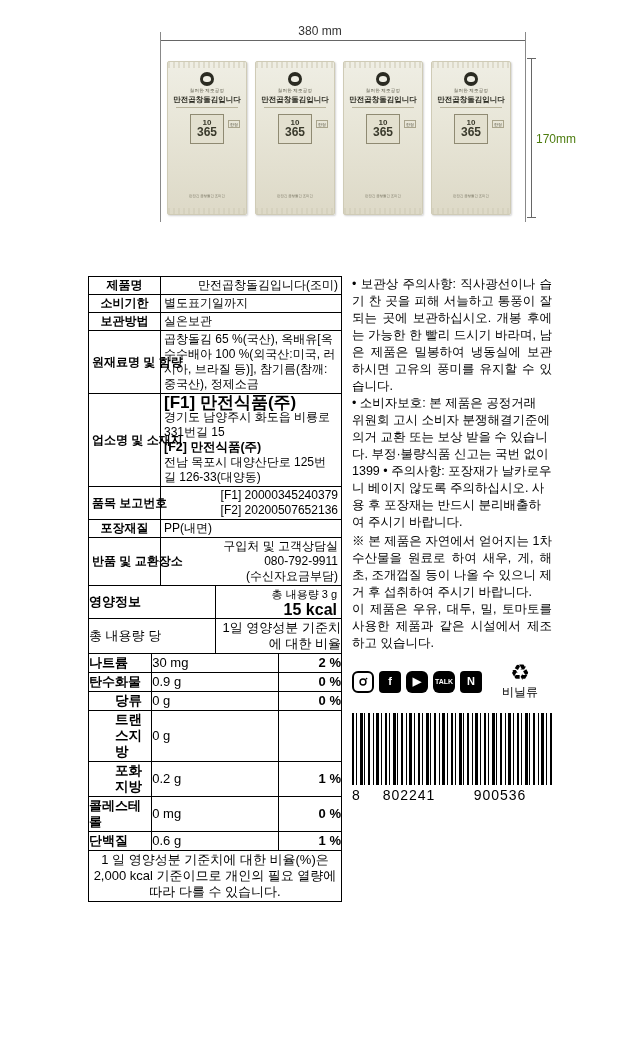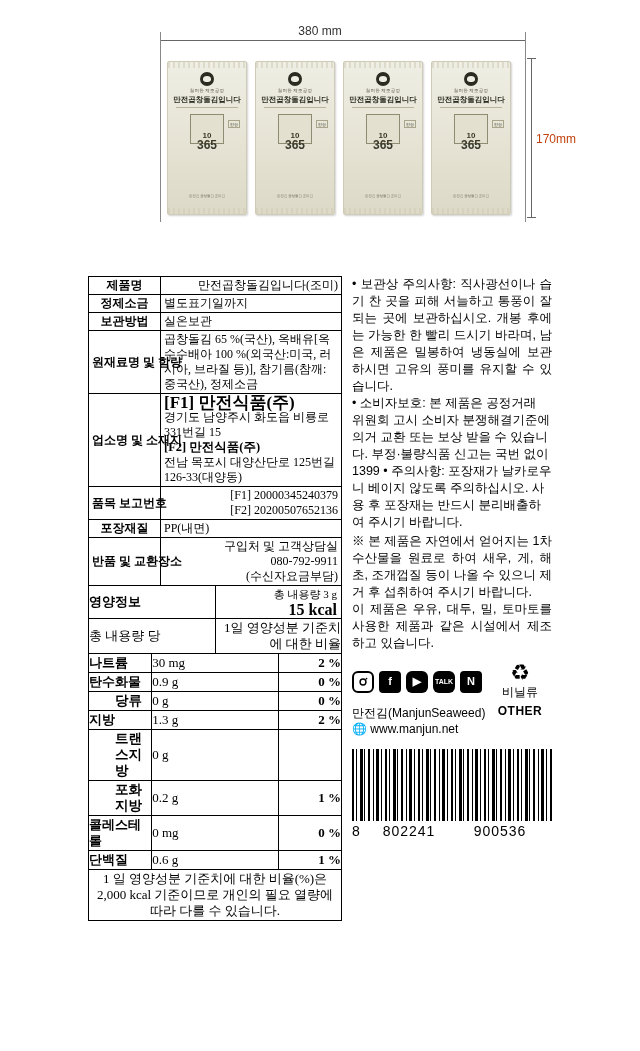--- a/index.html
+++ b/index.html
@@ -53,21 +53,21 @@
   .dim-tick-r {
     position: absolute;
     left: 525px; top: 32px;
     width: 1px; height: 190px;
     background: #888;
   }
   .dim-height-label {
     position: absolute;
     left: 536px; top: 132px;
     font-size: 12px;
-    color: #c2410c;
+    color: #4d7c0f;
   }
   .dim-right-line {
     position: absolute;
     left: 531px; top: 58px;
     width: 1px; height: 160px;
     background: #666;
   }
   .dim-right-line:before, .dim-right-line:after {
     content: "";
     position: absolute;
@@ -118,21 +118,21 @@
     position: absolute; top: 45px; left: 8px; right: 8px;
     height: 1px; background: #b9b49c;
   }
   .pack .seal {
     position: absolute; top: 52px; left: 50%;
     transform: translateX(-50%);
     width: 34px; height: 30px;
     border: 1px solid #8f8a72;
     background: #e3e0cf;
     text-align: center;
-    padding-top: 16px;
+    padding-top: 3px;
   }
   .pack .seal .n1 { font-size: 8px; color: #3a3a2c; line-height: 9px; font-weight: bold;}
   .pack .seal .n2 { font-size: 12px; color: #3a3a2c; line-height: 10px; font-weight: bold;}
   .pack .hanbadge {
     position: absolute; top: 58px; right: 6px;
     width: 12px; height: 8px; border: 1px solid #a9a48c;
     font-size: 4px; color: #55523f; text-align: center; line-height: 8px;
   }
   .pack .crest {
     position: absolute; top: 10px; left: 50%; transform: translateX(-50%);
@@ -152,21 +152,21 @@
   
   .label {
     position: absolute;
     left: 88px; top: 276px;
     width: 464px;
   }
   .cols {
     display: flex;
     align-items: flex-start;
   }
-  .col-left { width: 254px; font-family: Liberation Serif, serif; }
+  .col-left { width: 254px; }
   .col-right {
     width: 210px;
     padding-left: 10px;
     font-size: 12.5px;
     line-height: 17px;
   }
 
   table.info {
     width: 100%;
     border-collapse: collapse;
@@ -345,21 +345,21 @@
 
     <div class="col-left">
 
       <table class="info">
         <tbody>
             <tr>
           <td class="hdr" style="width:72px">제품명</td>
           <td class="val ctr" colspan="3">만전곱창돌김입니다(조미)</td>
         </tr>
         <tr>
-          <td class="hdr">정제소금</td>
+          <td class="hdr">소비기한</td>
           <td class="val" colspan="3">별도표기일까지</td>
         </tr>
         <tr>
           <td class="hdr">보관방법</td>
           <td class="val" colspan="3">실온보관</td>
         </tr>
         <tr>
           <td class="hdr">원재료명 및 함량</td>
           <td class="val ingred" colspan="3">곱창돌김 65 %(국산), 옥배유[옥수수배아 100 %(외국산:미국, 러시아, 브라질 등)], 참기름(참깨:중국산), 정제소금</td>
         </tr>
@@ -415,25 +415,20 @@
         </tr>
         <tr>
           <td class="nut-name">탄수화물</td>
           <td class="nut-amt" colspan="2">0.9 g</td>
           <td class="nut-pct">0 %</td>
         </tr>
         <tr>
           <td class="nut-name indent">당류</td>
           <td class="nut-amt" colspan="2">0 g</td>
           <td class="nut-pct">0 %</td>
-        </tr>
-        <tr>
-          <td class="nut-name">지방</td>
-          <td class="nut-amt" colspan="2">1.3 g</td>
-          <td class="nut-pct">2 %</td>
         </tr>
         <tr>
           <td class="nut-name indent">트랜스지방</td>
           <td class="nut-amt" colspan="2">0 g</td>
           <td class="nut-pct"></td>
         </tr>
         <tr>
           <td class="nut-name indent">포화지방</td>
           <td class="nut-amt" colspan="2">0.2 g</td>
           <td class="nut-pct">1 %</td>
@@ -473,30 +468,20 @@
         <span class="sns-ico ico-yt">▶</span>
         <span class="sns-ico ico-kk">TALK</span>
         <span class="sns-ico ico-nv">N</span>
 
         <div class="recycle-box">
           <div class="recycle-tri">♻</div>
           <div class="recycle-cap">비닐류</div>
         </div>
       </div>
 
-      <div style="display:flex;align-items:flex-start;">
-        <div style="flex:1">
-          <div class="brandline">만전김(ManjunSeaweed)</div>
-          <div class="webline">
-            <span>🌐</span>
-            <span>www.manjun.net</span>
-          </div>
-        </div>
-        <div class="recycle-other" style="width:64px;text-align:center;padding-top:2px">OTHER</div>
-      </div>
 
       <div class="barcode-wrap">
         <div class="bars" style="background-image:repeating-linear-gradient(90deg,
                #000 0px,#000 2px,#fff 2px,#fff 4px,
                #000 4px,#000 5px,#fff 5px,#fff 8px,
                #000 8px,#000 11px,#fff 11px,#fff 12px,
                #000 12px,#000 13px,#fff 13px,#fff 16px,
                #000 16px,#000 18px,#fff 18px,#fff 21px,
                #000 21px,#000 22px,#fff 22px,#fff 24px,
                #000 24px,#000 27px,#fff 27px,#fff 29px,

